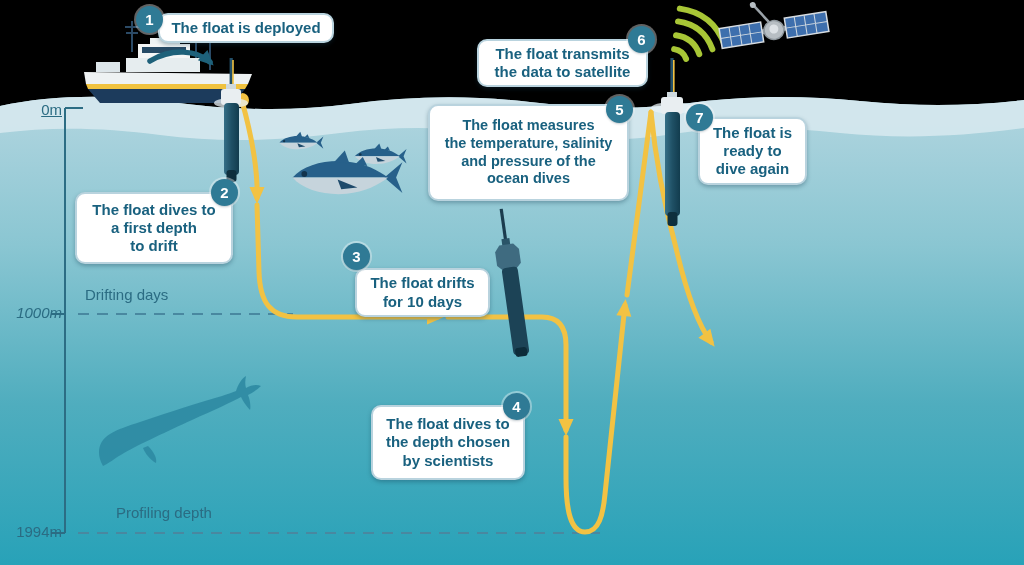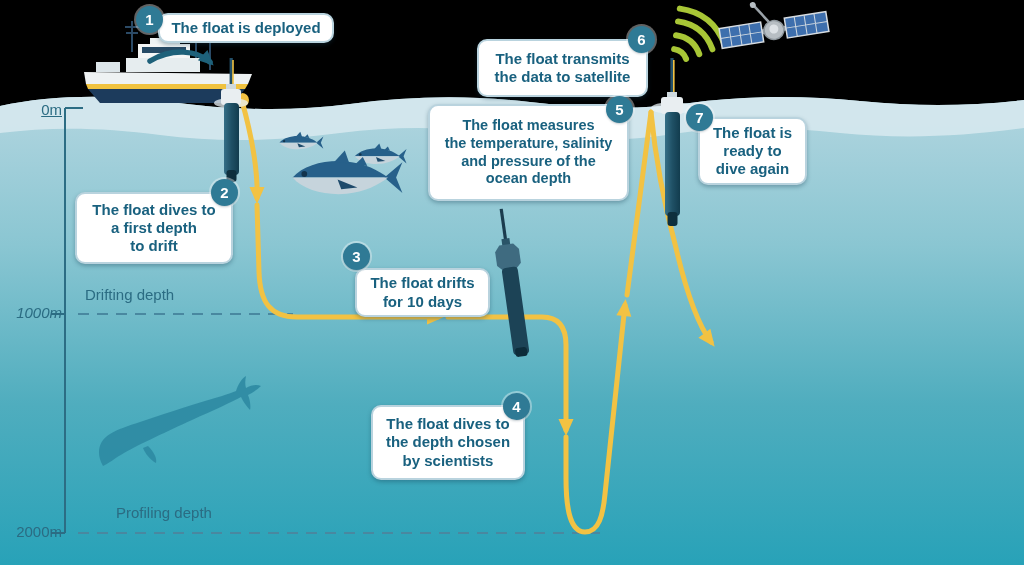--- a/index.html
+++ b/index.html
@@ -23,21 +23,21 @@
   .step1-box{left:158px;top:13px;width:176px;height:30px}
   .step1-badge{left:136px;top:6px}
   .step2-box{left:75px;top:192px;width:158px;height:72px}
   .step2-badge{left:211px;top:179px}
   .step3-box{left:355px;top:268px;width:135px;height:49px}
   .step3-badge{left:343px;top:243px}
   .step4-box{left:371px;top:405px;width:154px;height:75px}
   .step4-badge{left:503px;top:393px}
   .step5-box{left:428px;top:104px;width:201px;height:97px;font-size:14.5px;}
   .step5-badge{left:606px;top:96px}
-  .step6-box{left:477px;top:39px;width:171px;height:58px}
+  .step6-box{left:477px;top:39px;width:171px;height:48px}
   .step6-badge{left:628px;top:26px}
   .step7-box{left:698px;top:117px;width:109px;height:68px}
   .step7-badge{left:686px;top:104px}
 
   
   .dlabel{position:absolute;color:#2b6c83;font-size:15px;}
   .lbl-0m{left:28px;top:101px;width:34px;text-align:right;text-decoration:underline;}
   .lbl-1000m{left:10px;top:304px;width:52px;text-align:right;font-style:italic;}
   .lbl-2000m{left:8px;top:523px;width:54px;text-align:right;}
   .lbl-drifting{left:85px;top:286px;}
@@ -183,22 +183,22 @@
       <path d="M-44,-10 V10 M-34,-10 V10 M-24,-10 V10 M-54,0 H-12"></path>
       <path d="M22,-10 V10 M32,-10 V10 M42,-10 V10 M12,0 H54"></path>
     </g>
     <ellipse cx="0" cy="0" rx="10" ry="9.5" fill="#b7bec3" stroke="#8f989e" stroke-width="1.5"></ellipse>
     <circle cx="0" cy="-1" r="4.5" fill="#dde2e6"></circle>
   </g>
 </svg>
 
 <div class="dlabel lbl-0m">0m</div>
 <div class="dlabel lbl-1000m">1000m</div>
-<div class="dlabel lbl-2000m">2000m</div>
-<div class="dlabel lbl-drifting">Drifting depth</div>
+<div class="dlabel lbl-2000m">1994m</div>
+<div class="dlabel lbl-drifting">Drifting days</div>
 <div class="dlabel lbl-profiling">Profiling depth</div>
 
 <div class="box step1-box">
   <span class="txt">The float is deployed</span>
 </div>
 <div class="badge step1-badge">1</div>
 
 <div class="box step2-box">
   <span class="txt">The float dives to
 a first depth
@@ -216,21 +216,21 @@
   <span class="txt">The float dives to
 the depth chosen
 by scientists</span>
 </div>
 <div class="badge step4-badge">4</div>
 
 <div class="box step5-box">
   <span class="txt">The float measures
 the temperature, salinity
 and pressure of the
-ocean depth</span>
+ocean dives</span>
 </div>
 <div class="badge step5-badge">5</div>
 
 <div class="box step6-box">
   <span class="txt">The float transmits
 the data to satellite</span>
 </div>
 <div class="badge step6-badge">6</div>
 
 <div class="box step7-box">

